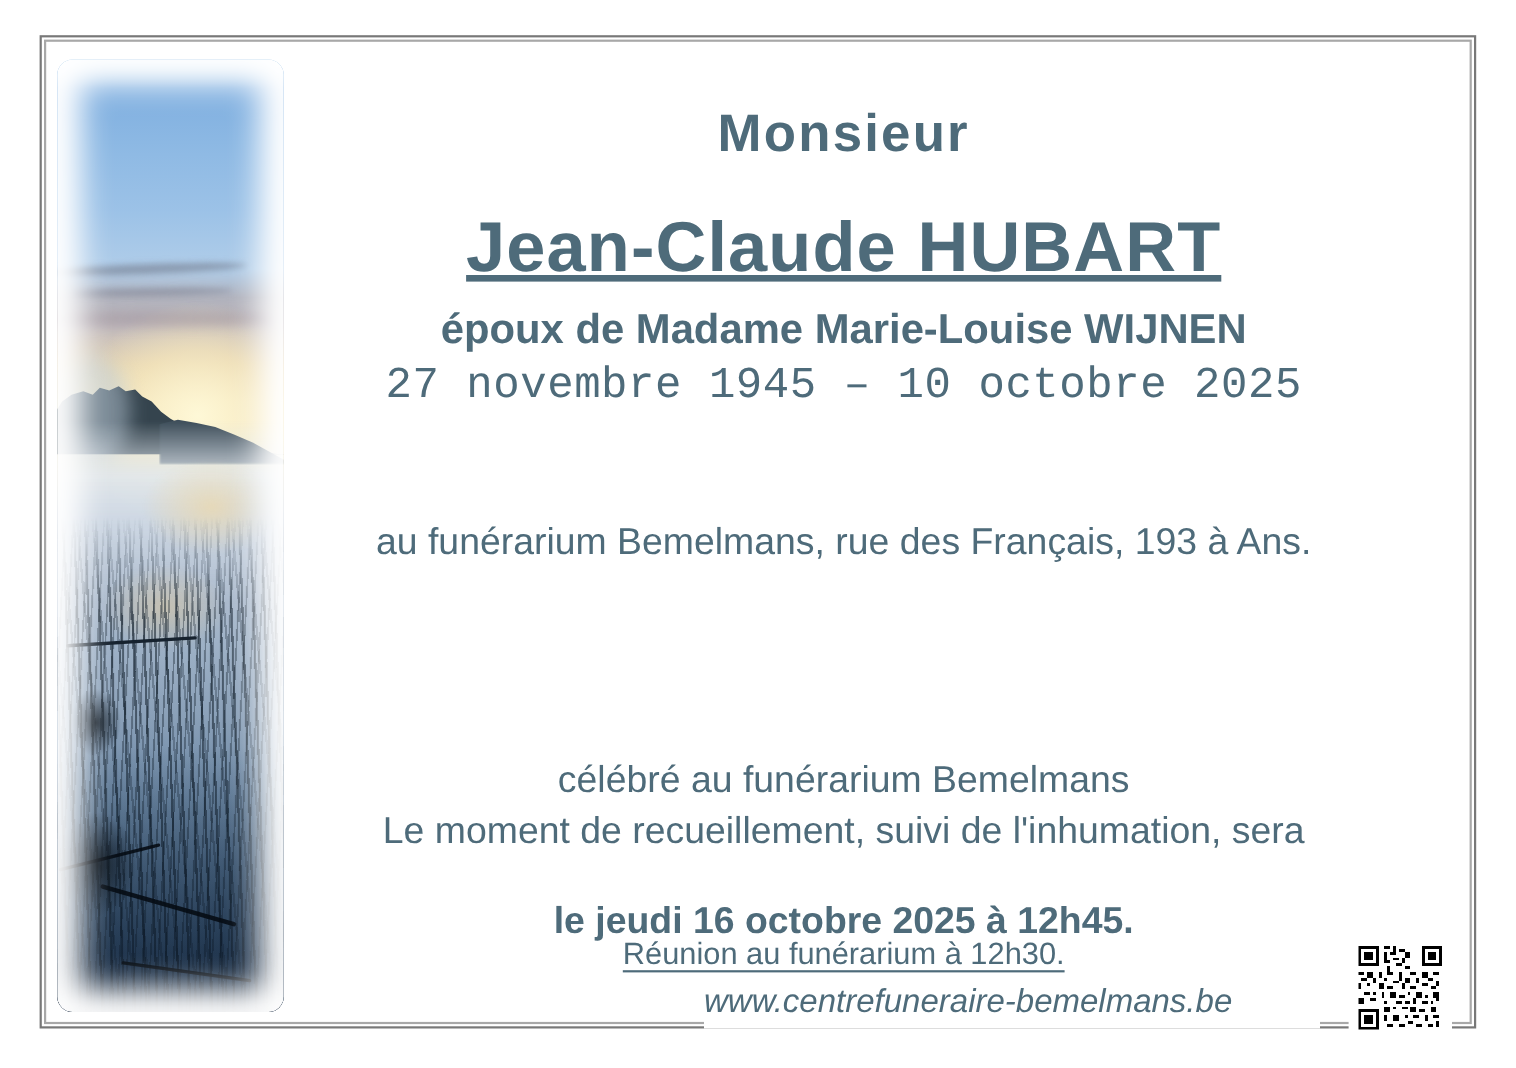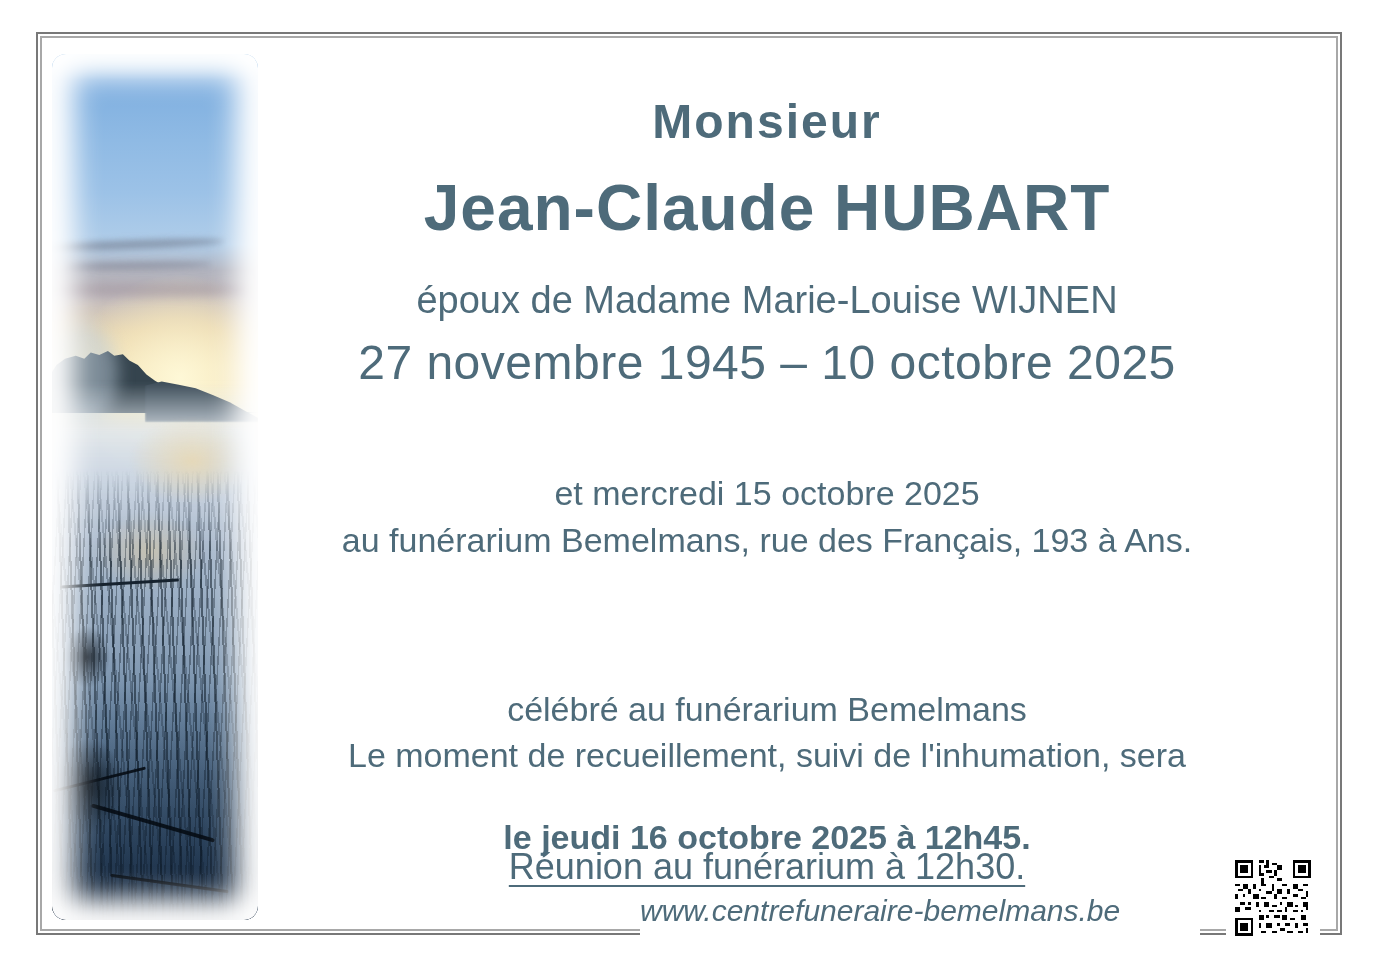--- a/index.html
+++ b/index.html
@@ -83,27 +83,27 @@
   .branch{background:rgba(6,12,20,.9);border-radius:2px;}
   .branch.r1{left:18%;bottom:11%;width:62%;height:4px;transform:rotate(16deg);}
   .branch.r2{left:0%;bottom:16%;width:46%;height:3px;transform:rotate(-14deg);}
   .branch.r3{left:28%;bottom:4%;width:58%;height:3px;transform:rotate(8deg);}
   .feather{left:0;top:0;width:100%;height:100%;border-radius:14px;
     box-shadow:inset 0 0 28px 22px #ffffff;}
   
   .content{position:absolute;left:262px;top:0;width:1010px;height:100%;z-index:2;}
   .content > div{position:absolute;width:100%;text-align:center;}
   .salutation{top:94px;font-size:48px;font-weight:bold;letter-spacing:2px;line-height:56px;}
-  .deceased-name{top:170px;font-size:64px;font-weight:bold;letter-spacing:1px;line-height:76px;}
-  .relation{top:278px;font-size:38px;font-weight:normal;line-height:44px;}
-  .dates{top:338px;font-size:48px;line-height:50px;letter-spacing:.5px;}
+  .deceased-name{top:186px;font-size:64px;font-weight:bold;letter-spacing:1px;line-height:76px;text-decoration:underline;}
+  .relation{top:278px;font-size:38px;font-weight:bold;line-height:44px;}
+  .dates{top:327px;font-size:40px;line-height:50px;letter-spacing:.5px;font-family:Liberation Mono, monospace;}
   .visits{top:470px;font-size:34px;line-height:47px;}
   .ceremony{top:686px;font-size:34px;line-height:46px;}
   .ceremony .bold-line{font-weight:bold;margin-top:36px;}
-  .meeting{top:843px;font-size:36px;line-height:48px;
+  .meeting{top:843px;font-size:28px;line-height:48px;
     text-decoration:underline;text-decoration-thickness:2px;text-underline-offset:6px;}
   
   .website{
     position:absolute;left:640px;top:893px;width:560px;z-index:3;
     background:#ffffff;text-align:left;
     font-size:30px;font-style:italic;line-height:36px;padding-bottom:6px;
   }
   .qr-box{
     position:absolute;left:1226px;top:854px;width:94px;height:88px;z-index:3;
     background:#ffffff;display:flex;align-items:center;justify-content:center;
@@ -139,21 +139,20 @@
     <div class="branch r3"></div>
     <div class="feather"></div>
   </div>
 
   <div class="content">
     <div class="salutation">Monsieur</div>
     <div class="deceased-name">Jean-Claude HUBART</div>
     <div class="relation">époux de Madame Marie-Louise WIJNEN</div>
     <div class="dates">27 novembre 1945 – 10 octobre 2025</div>
     <div class="visits">
-      <div>et mercredi 15 octobre 2025</div>
       <div>au funérarium Bemelmans, rue des Français, 193 à Ans.</div>
     </div>
     <div class="ceremony">
       <div>célébré au funérarium Bemelmans</div>
       <div>Le moment de recueillement, suivi de l'inhumation, sera</div>
       <div class="bold-line">le jeudi 16 octobre 2025 à 12h45.</div>
     </div>
     <div class="meeting">Réunion au funérarium à 12h30.</div>
   </div>
 

